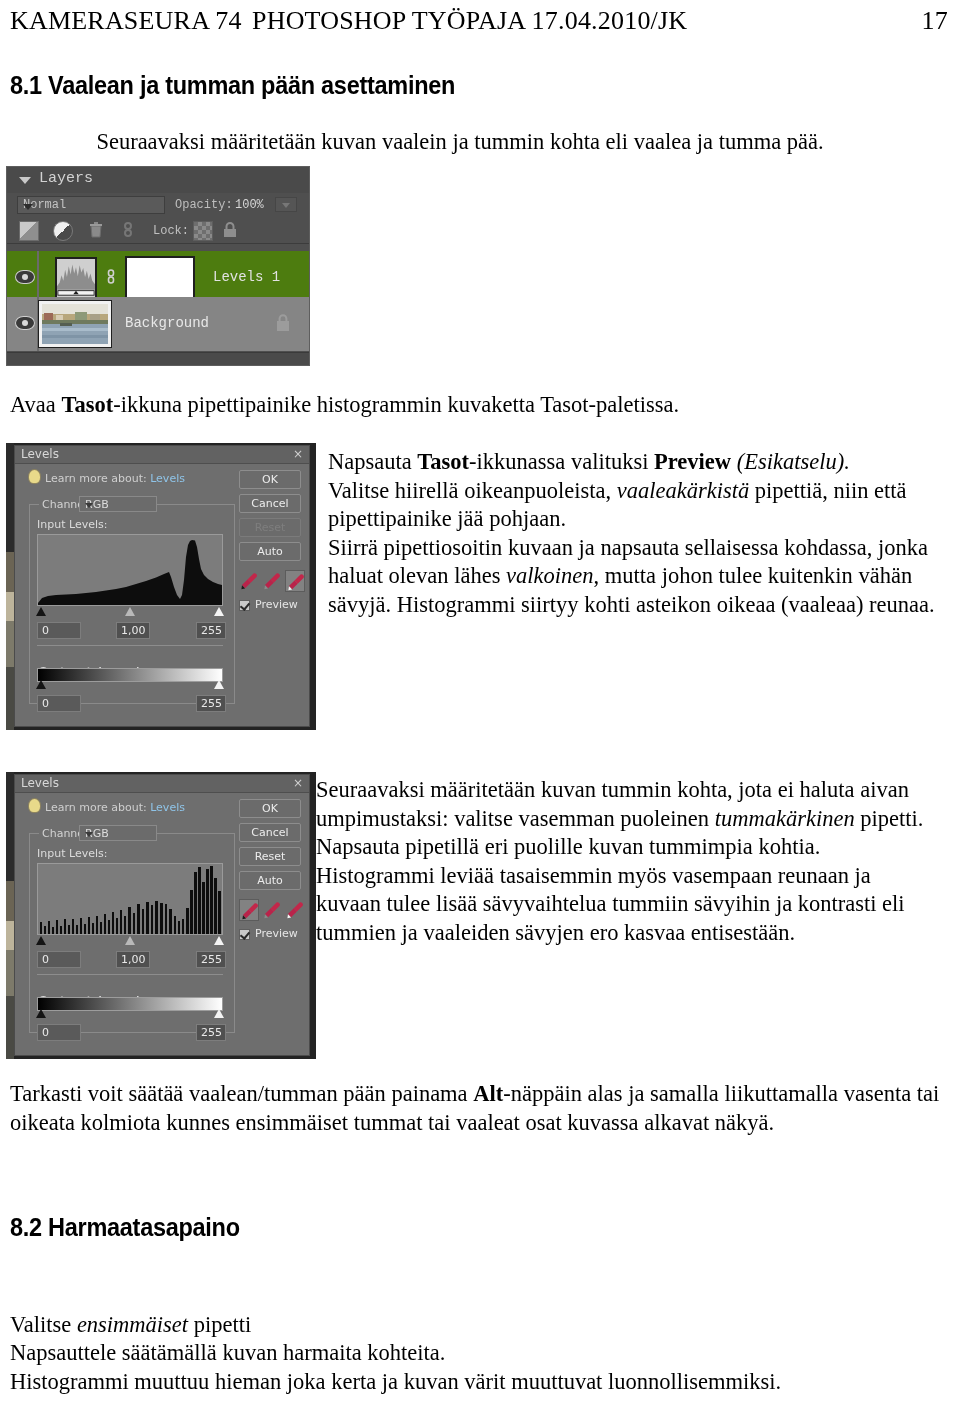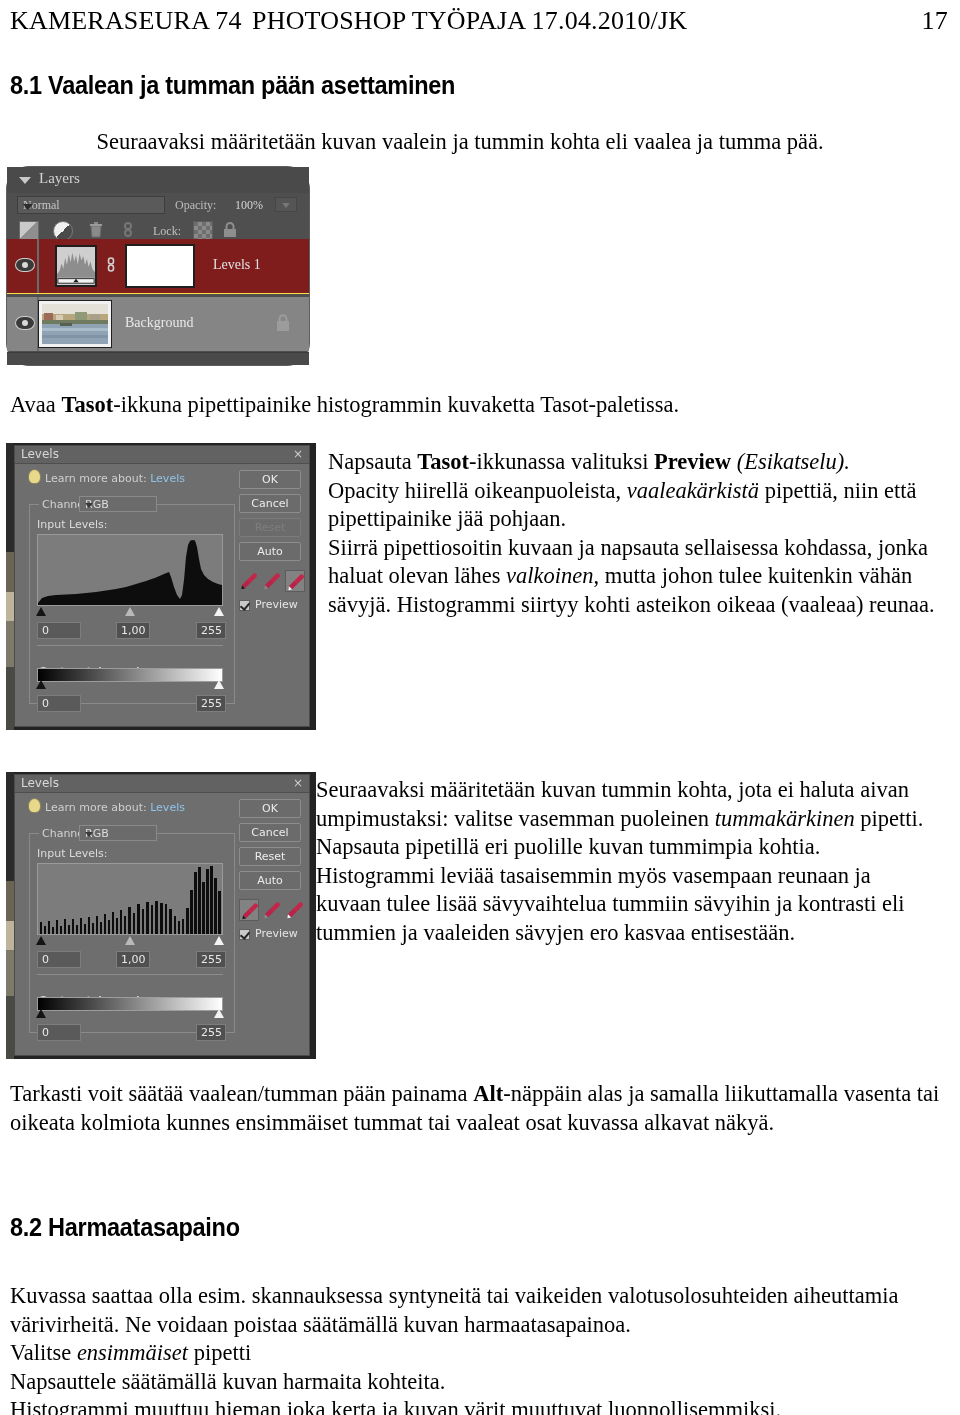--- a/index.html
+++ b/index.html
@@ -59,23 +59,22 @@
   #para-intro     { left: 10px; top: 128px;  width: 900px; text-align: center; }
   #para-avaa      { left: 10px; top: 391px;  width: 900px; }
   #para-right-1   { left: 328px; top: 448px; width: 624px; }
   #para-right-2   { left: 316px; top: 776px; width: 624px; }
   #para-alt       { left: 10px; top: 1080px; width: 944px; }
   #para-gray      { left: 10px; top: 1282px; width: 944px; }
 
   
   .ps-shot {
     position: absolute;
-    font-family: Liberation Serif, serif;
+    font-family: Liberation Mono, monospace;
     color: #c8c8c8;
-    border-radius: 23px;
     -webkit-font-smoothing: none;
   }
 
   #layers-panel {
     left: 6px;
     top: 166px;
     width: 304px;
     height: 200px;
     background: #4f4f4f;
     border: 1px solid #5e5e5e;
@@ -138,21 +137,21 @@
   .icn-link  { left: 112px; }
   .lp-lock-label { position: absolute; left: 146px; top: 7px; font-size: 12px; color: #c0c0c0; }
   .icn-lockpix { left: 186px; background:
       repeating-conic-gradient(#8a8a8a 0% 25%, #6e6e6e 0% 50%) 0 0/8px 8px;
       border:1px solid #5d5d5d; }
   .icn-lockall { left: 214px; }
 
   .lp-row {
     position: absolute; left: 0; width: 100%; height: 54px;
   }
-  #lp-row-levels     { top: 72px; background: #7f1d1d; border-bottom: 1px solid #fde047; }
+  #lp-row-levels     { top: 84px; background: #4d7c0f; border-bottom: 5px solid #fde047; }
   #lp-row-background { top: 130px; background: #858585; }
   .lp-eye {
     position: absolute; left: 8px; top: 19px;
     width: 18px; height: 12px; border-radius: 50%/60%;
     background: #3a3a3a; border: 1px solid #cfcfcf;
   }
   .lp-eye::after {
     content:""; position:absolute; left:6px; top:3px;
     width:6px; height:6px; border-radius:50%; background:#d8d8d8;
   }
@@ -525,21 +524,21 @@
       </span>
     </div>
 
     <span class="lv-check"></span>
     <span class="lv-preview-label">Preview</span>
   </div>
 </div>
 
 <div class="body-text" id="para-right-1">
   <span>Napsauta </span><b>Tasot</b><span>-ikkunassa valituksi </span><b>Preview</b><i> (Esikatselu).</i><br>
-  <span>Opacity hiirellä oikeanpuoleista, </span><i>vaaleakärkistä</i><span> pipettiä, niin että pipettipainike jää pohjaan.</span><br>
+  <span>Valitse hiirellä oikeanpuoleista, </span><i>vaaleakärkistä</i><span> pipettiä, niin että pipettipainike jää pohjaan.</span><br>
   <span>Siirrä pipettiosoitin kuvaan ja napsauta sellaisessa kohdassa, jonka haluat olevan lähes </span><i>valkoinen</i><span>, mutta johon tulee kuitenkin vähän sävyjä. Histogrammi siirtyy kohti asteikon oikeaa (vaaleaa) reunaa.</span>
 </div>
 
 <div class="levels-shot" id="levels-shot-2">
   <div class="lv-photoedge"></div>
   <div class="lv-dialog">
     <div class="lv-titlebar">
       <span class="lv-title">Levels</span>
       <span class="lv-close">×</span>
     </div>
@@ -680,17 +679,17 @@
   <span>Histogrammi leviää tasaisemmin myös vasempaan reunaan ja kuvaan tulee lisää sävyvaihtelua tummiin sävyihin ja kontrasti eli tummien ja vaaleiden sävyjen ero kasvaa entisestään.</span>
 </div>
 
 <div class="body-text" id="para-alt">
   <span>Tarkasti voit säätää vaalean/tumman pään painama </span><b>Alt</b><span>-näppäin alas ja samalla liikuttamalla vasenta tai oikeata kolmiota kunnes ensimmäiset tummat tai vaaleat osat kuvassa alkavat näkyä.</span>
 </div>
 
 <div class="section-heading" id="heading-82">8.2 Harmaatasapaino</div>
 
 <div class="body-text" id="para-gray">
-  <span>Kuvassa saattaa olla esim. skannauksessa syntyneitä tai vaikeiden valotusolosuhteiden aiheuttamia värivirheitä. Ne voidaan poistaa säätämällä kuvan harmaatasapainoa.</span><br>
+  <br>
   <span>Valitse </span><i>ensimmäiset</i><span> pipetti</span><br>
   <span>Napsauttele säätämällä kuvan harmaita kohteita.</span><br>
   <span>Histogrammi muuttuu hieman joka kerta ja kuvan värit muuttuvat luonnollisemmiksi.</span>
 </div>
 
 </body></html>

